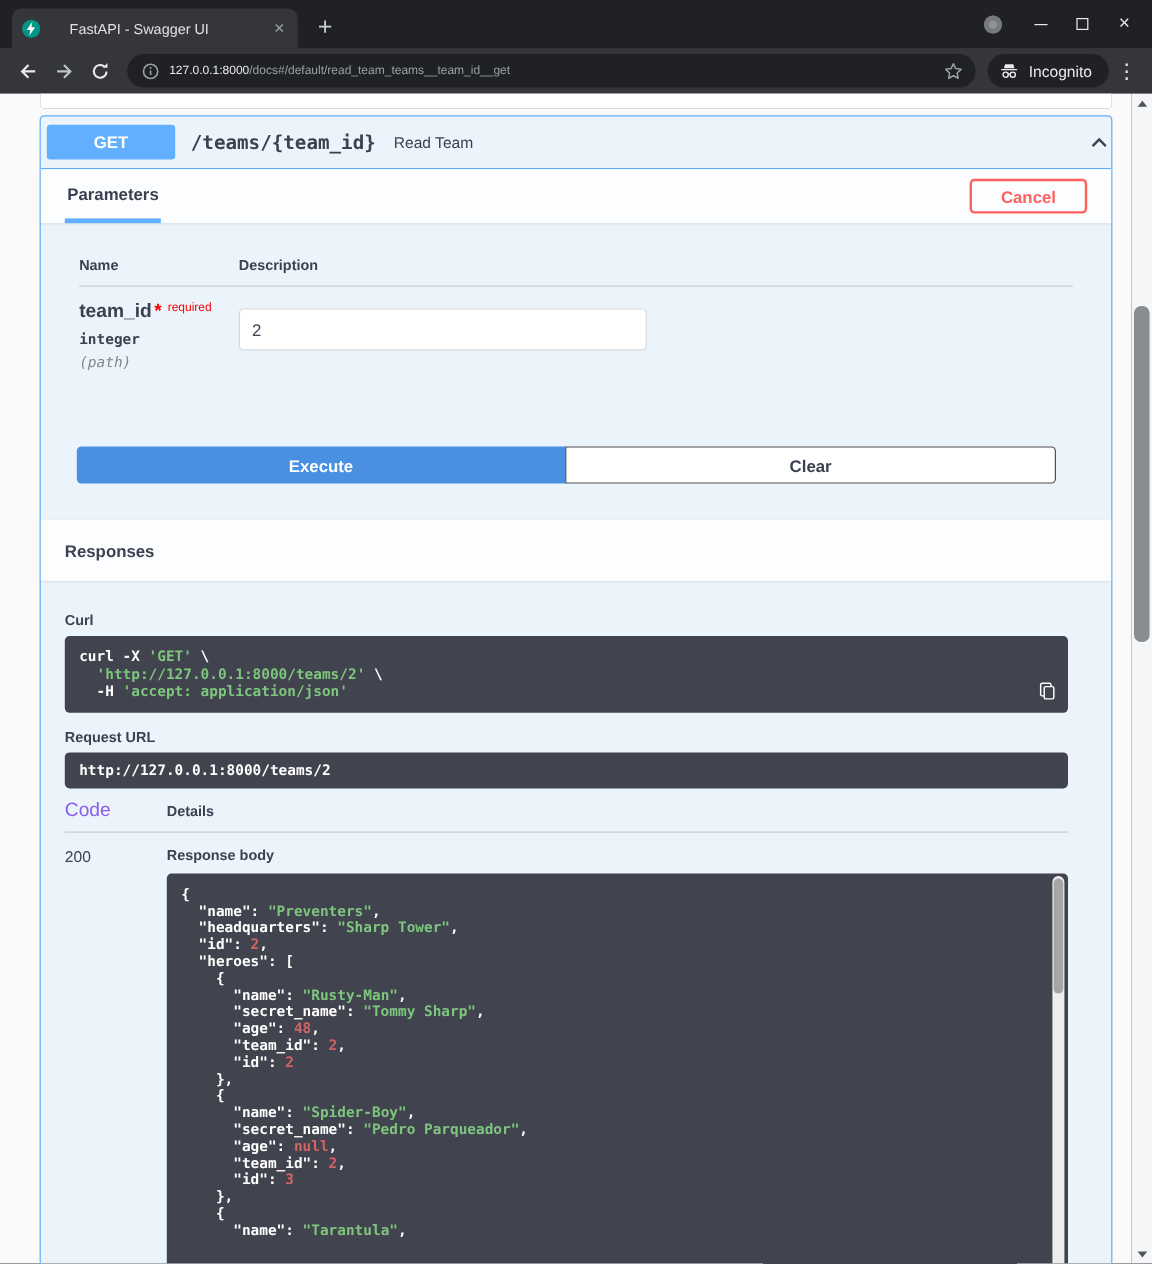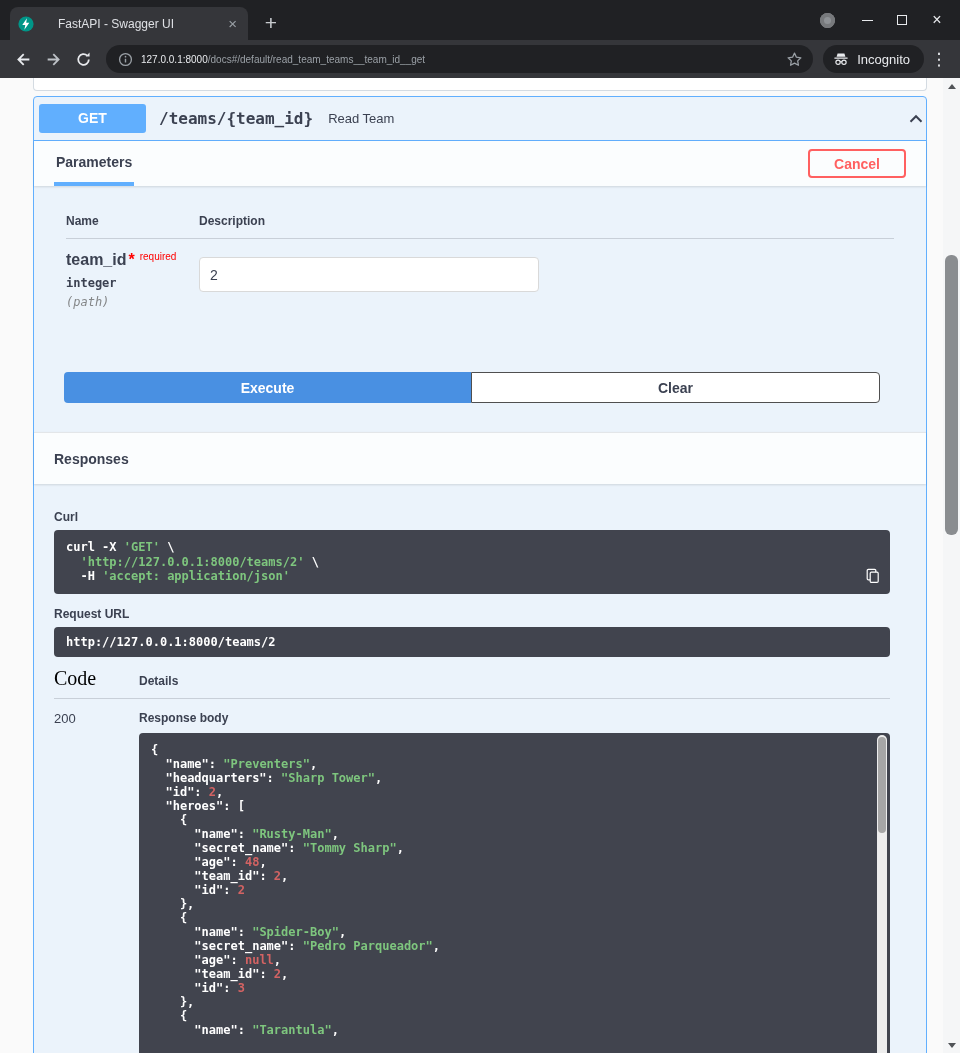--- a/index.html
+++ b/index.html
@@ -85,21 +85,21 @@
   .mt   { margin-top:13px; }
   .codeblock { position:relative; background:var(--code_bg,#41444e); border-radius:4px; }
   .code { font-family:"DejaVu Sans Mono",monospace; font-size:12px; line-height:14.5px; font-weight:600;
           color:#fff; white-space:pre; padding:10px 12px; overflow:hidden; }
   .urlblk .code { padding:8px 12px; }
   .copybtn { position:absolute; right:9px; bottom:10px; display:flex; cursor:pointer; }
   .srvlab { margin-top:18px; font-size:12.5px; color:#3b4151; line-height:15px; }
   .rhead { display:flex; align-items:baseline; margin-top:10px; padding-bottom:8px;
            border-bottom:1px solid rgba(59,65,81,.2); }
   .codecol { width:85px; flex-shrink:0; }
-  .code-h { font-size:20px; color:#000000;font-family:Liberation Serif, serif; }
+  .code-h { font-size:16px; color:#8b5cf6; }
   .det-h  { font-size:12px; font-weight:700; color:#3b4151; }
   .rrow { display:flex; padding-top:12px; }
   .status { font-size:13px; color:#3b4151; }
   .details { flex:1; min-width:0; }
   .lab2 { font-size:12px; font-weight:600; color:#3b4151; line-height:14px; }
   .respblk { margin-top:8px; height:400px; overflow:hidden; }
   .respblk .code { line-height:14px; }
   .innersb { position:absolute; top:2px; right:3px; width:10px; height:396px; background:#ededed; border-radius:5px; }
   .innersb-thumb { position:absolute; top:2px; left:1px; width:8px; height:96px; background:#a6a6a6; border-radius:4px; }
 

